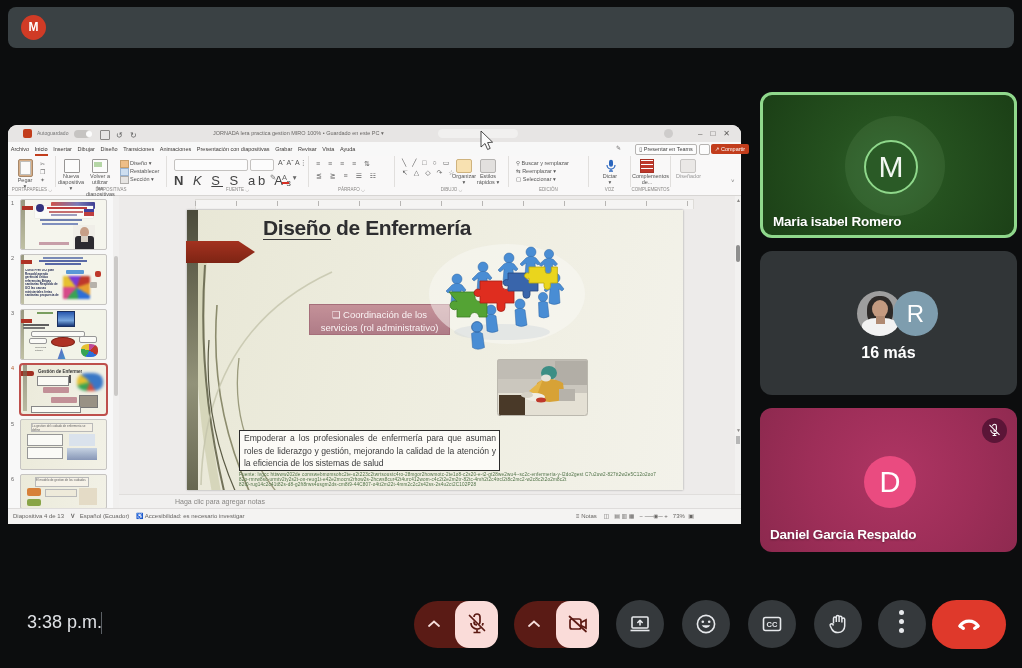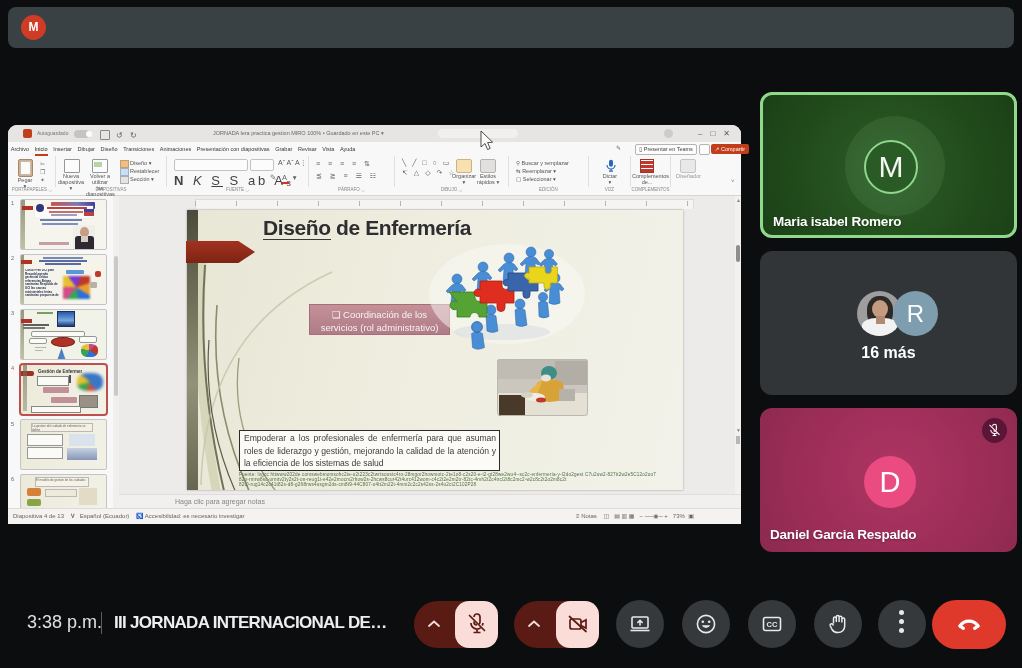--- a/index.html
+++ b/index.html
@@ -358,21 +358,20 @@
         <path d="M6 11 a6 6 0 0 0 10.2 4.3 M12 17.5 V20 M9 20 h6"></path>
         <line x1="4" y1="3" x2="20" y2="19"></line>
       </svg>
     </div>
     <div class="tlabel">Daniel Garcia Respaldo</div>
   </div>
 
   <div id="bbar">
     <div id="btime">3:38 p.m.</div>
     <div id="bpipe"></div>
-    <div id="btitle">III JORNADA INTERNACIONAL DE…</div>
 
     <div class="pillred" style="left:414px;width:60px;border-radius:24px 0 0 24px;"></div>
     <svg class="abs" style="left:427px;top:24px;" width="14" height="10" viewBox="0 0 14 10" fill="none" stroke="#f5dedb" stroke-width="1.8" stroke-linecap="round">
       <path d="M2 7 L7 2.5 L12 7"></path>
     </svg>
     <div class="pinksq" style="left:455px;"></div>
     <svg class="abs" style="left:465px;top:17px;" width="24" height="24" viewBox="0 0 24 24" fill="none" stroke="#5c1a13" stroke-width="1.7">
       <path d="M9 5 a3 3 0 0 1 6 0 v5 a3 3 0 0 1 -1 2.2"></path>
       <path d="M9 9.5 V10 a3 3 0 0 0 3 3"></path>
       <path d="M6 11 a6 6 0 0 0 9.8 4.6 M17.2 13.5 A6 6 0 0 0 18 11 M12 17.5 V20.5 M8.5 20.5 h7"></path>

